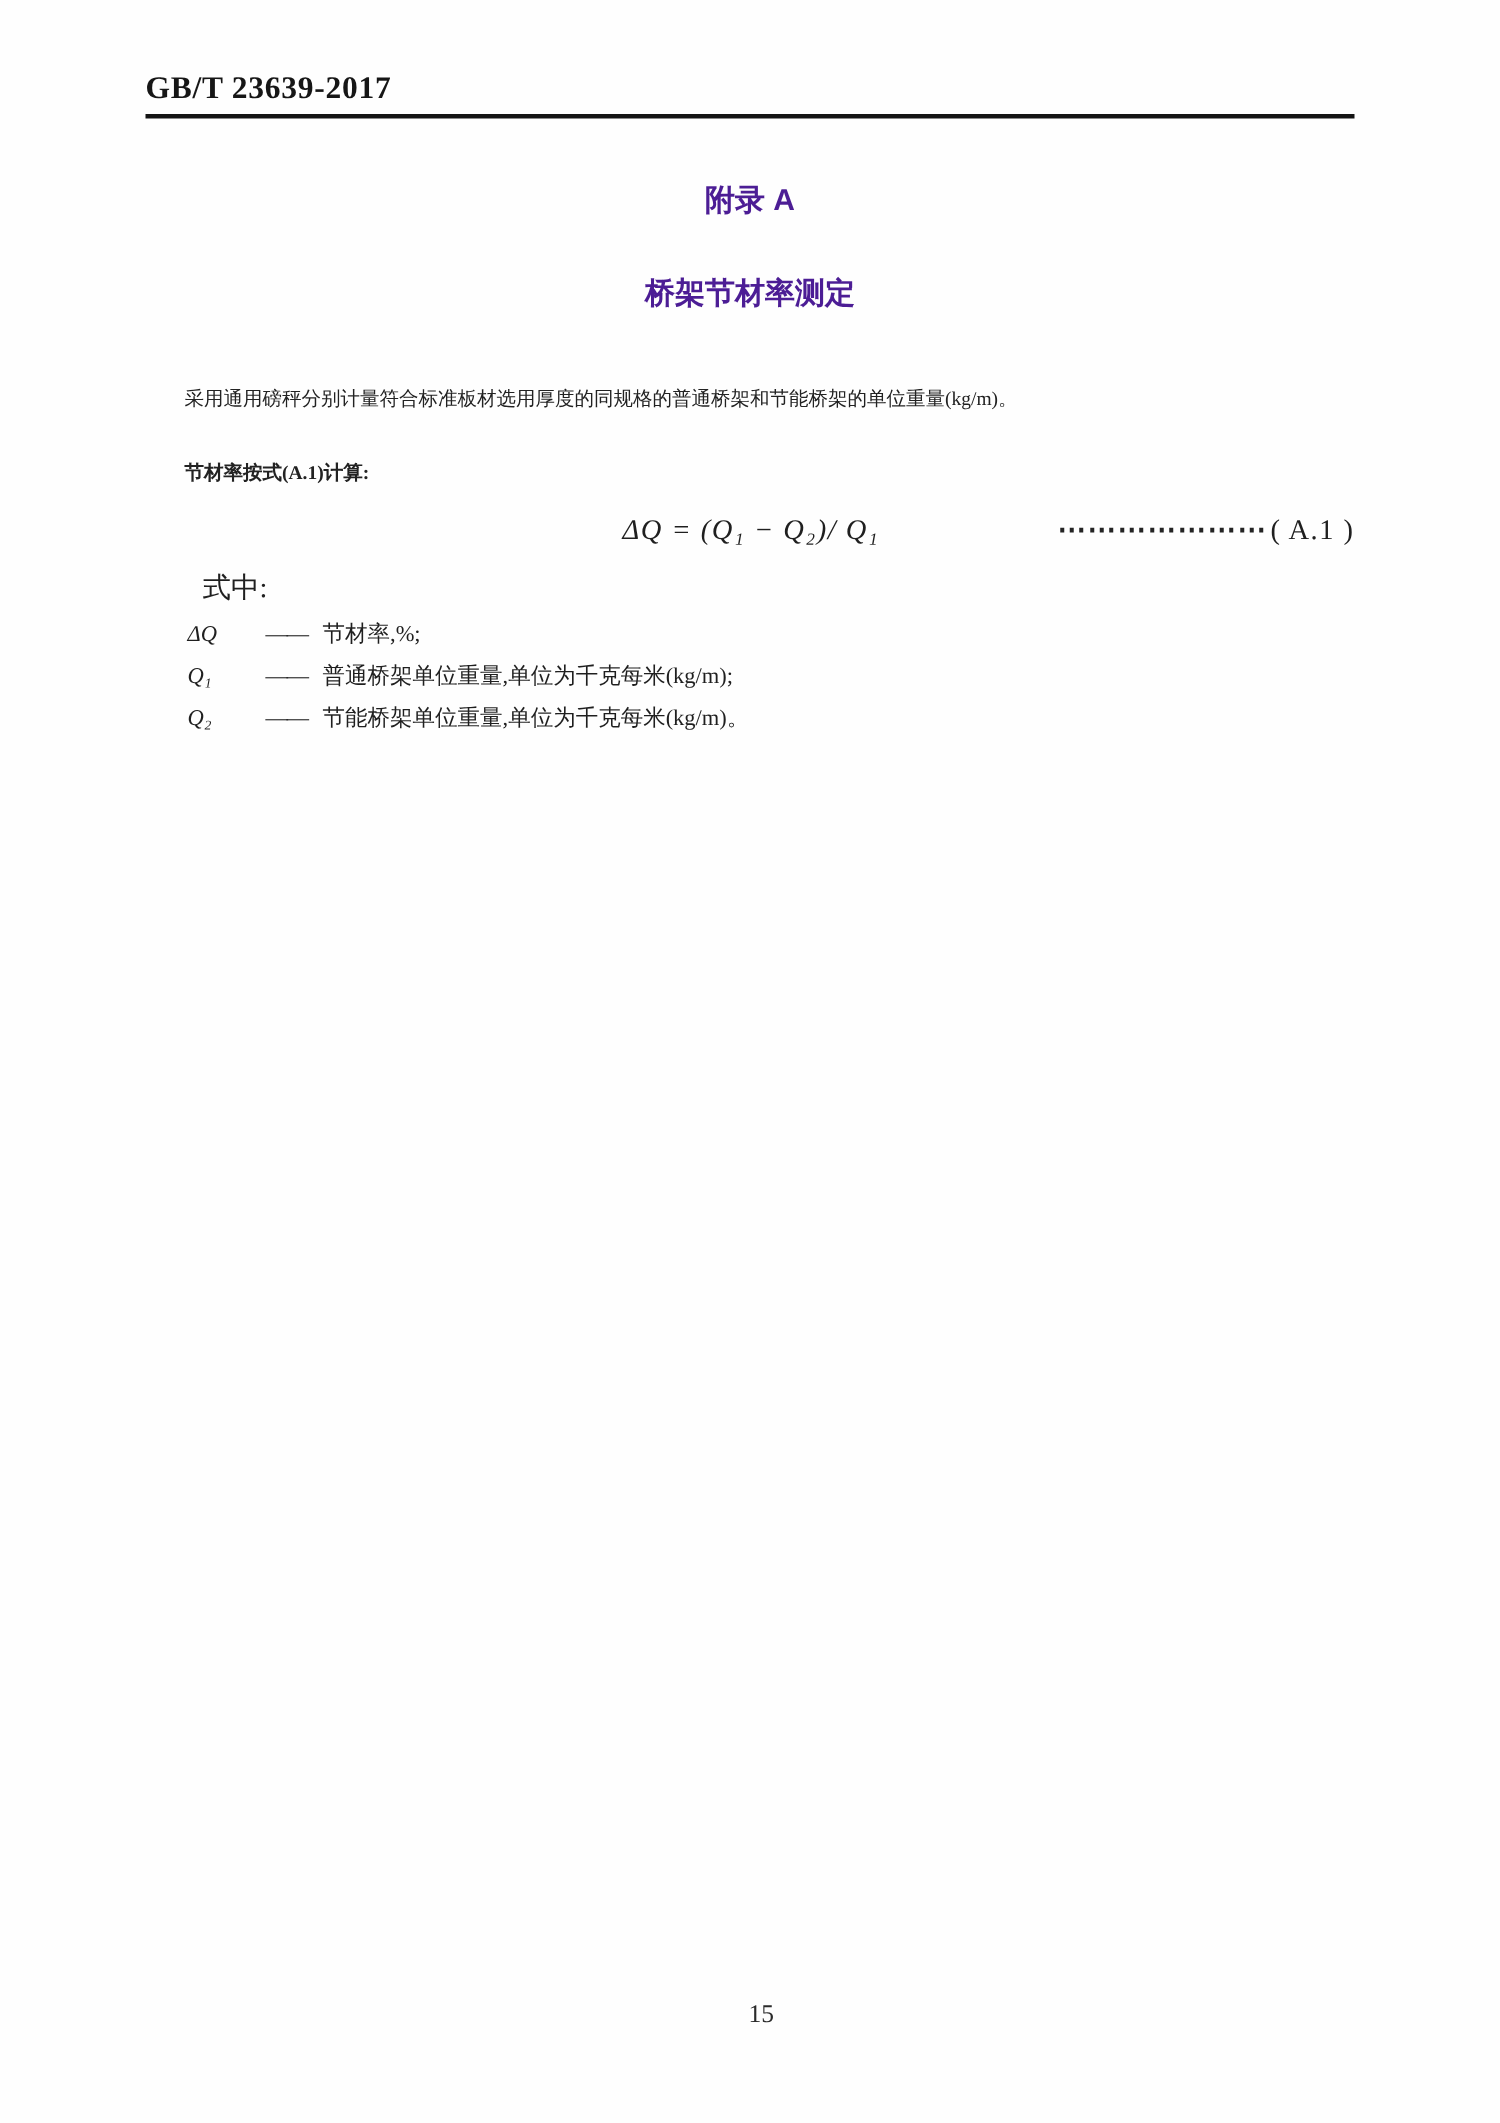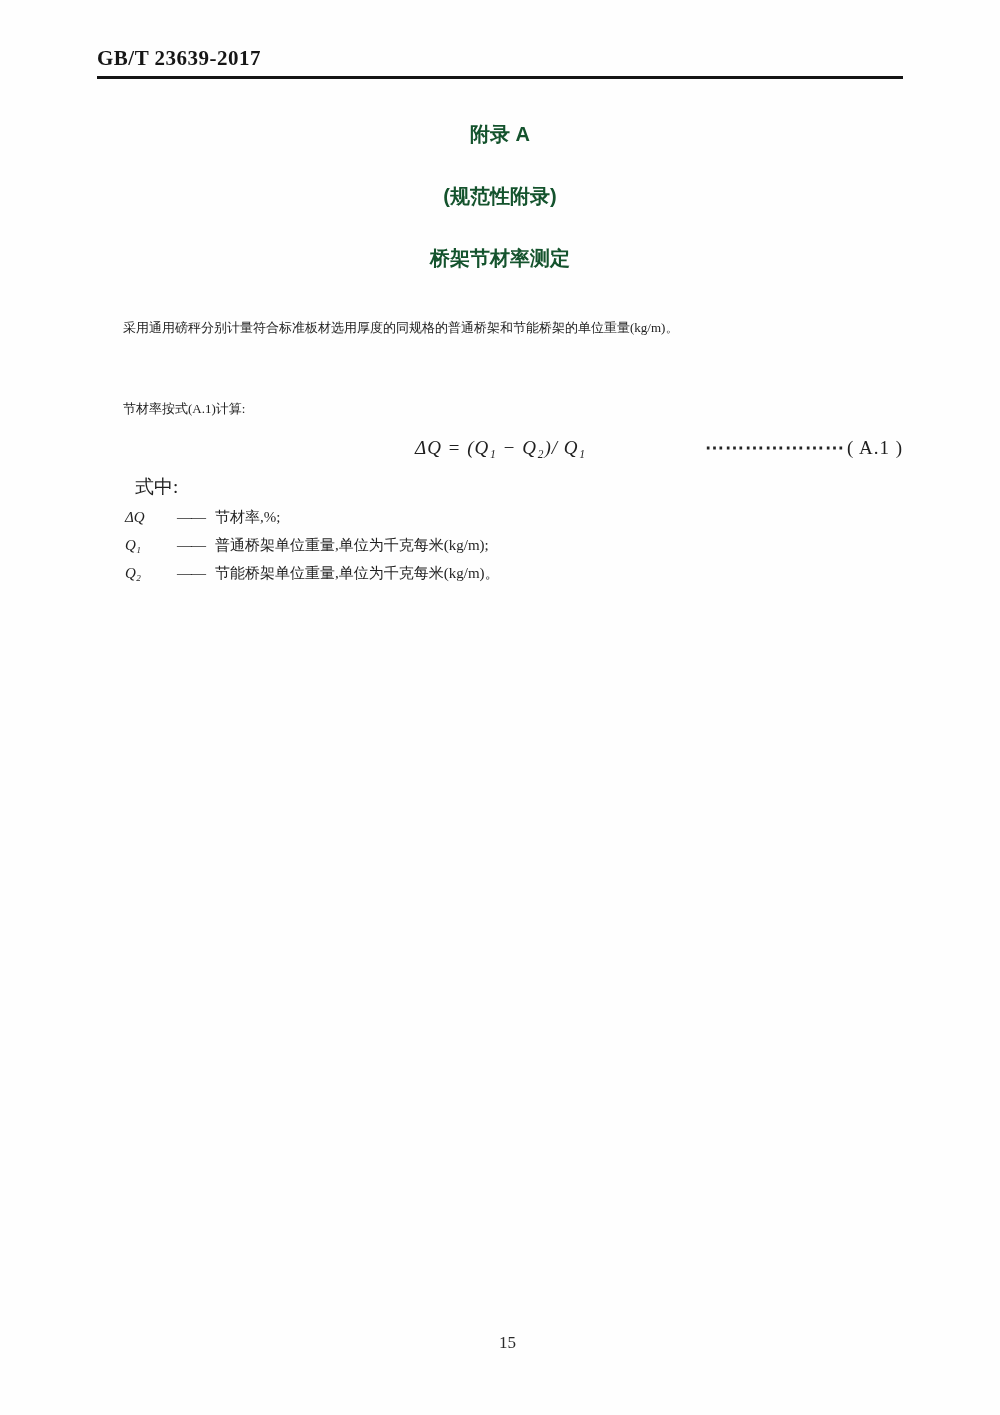--- a/index.html
+++ b/index.html
@@ -33,21 +33,21 @@
     letter-spacing: 0.5px;
     color: #161616;
   }
 
   
   .title-line {
     text-align: center;
     font-family: "Liberation Sans", "DejaVu Sans", sans-serif;
     font-weight: bold;
     font-size: 20px;
-    color: #14532d;
+    color: #4c1d95;
     line-height: 26px;
   }
   .title-appendix   { margin-top: 42px; }
   .title-normative  { margin-top: 36px; }
   .title-main       { margin-top: 36px; }
 
   
   .section-heading {
     font-family: "Liberation Sans", "DejaVu Sans", sans-serif;
     font-weight: bold;
@@ -64,22 +64,23 @@
     font-size: 13px;
     line-height: 29px;
     color: #222222;
     text-align: justify;
   }
   .para-a1 {
     margin-top: 42px;
     text-indent: 2em;
   }
   .intro-a2 {
-    margin-top: 52px;
+    margin-top: 20px;
     text-indent: 2em;
+    font-weight: bold;
   }
 
   
   .formula-row {
     margin-top: 12px;
     display: flex;
     align-items: center;
     font-size: 19px;
     line-height: 26px;
   }
@@ -144,21 +145,20 @@
 </head>
 <body>
 
 <div class="page">
   <div class="content">
 
     <div class="doc-header">GB/T 23639-2017</div>
 
     <div class="title-line title-appendix">附录 A</div>
 
-    <div class="title-line title-normative">(规范性附录)</div>
 
     <div class="title-line title-main">桥架节材率测定</div>
 
 
     <div class="body-text para-a1">采用通用磅秤分别计量符合标准板材选用厚度的同规格的普通桥架和节能桥架的单位重量(kg/m)。</div>
 
 
     <div class="body-text intro-a2">节材率按式(A.1)计算:</div>
 
     <div class="formula-row">

